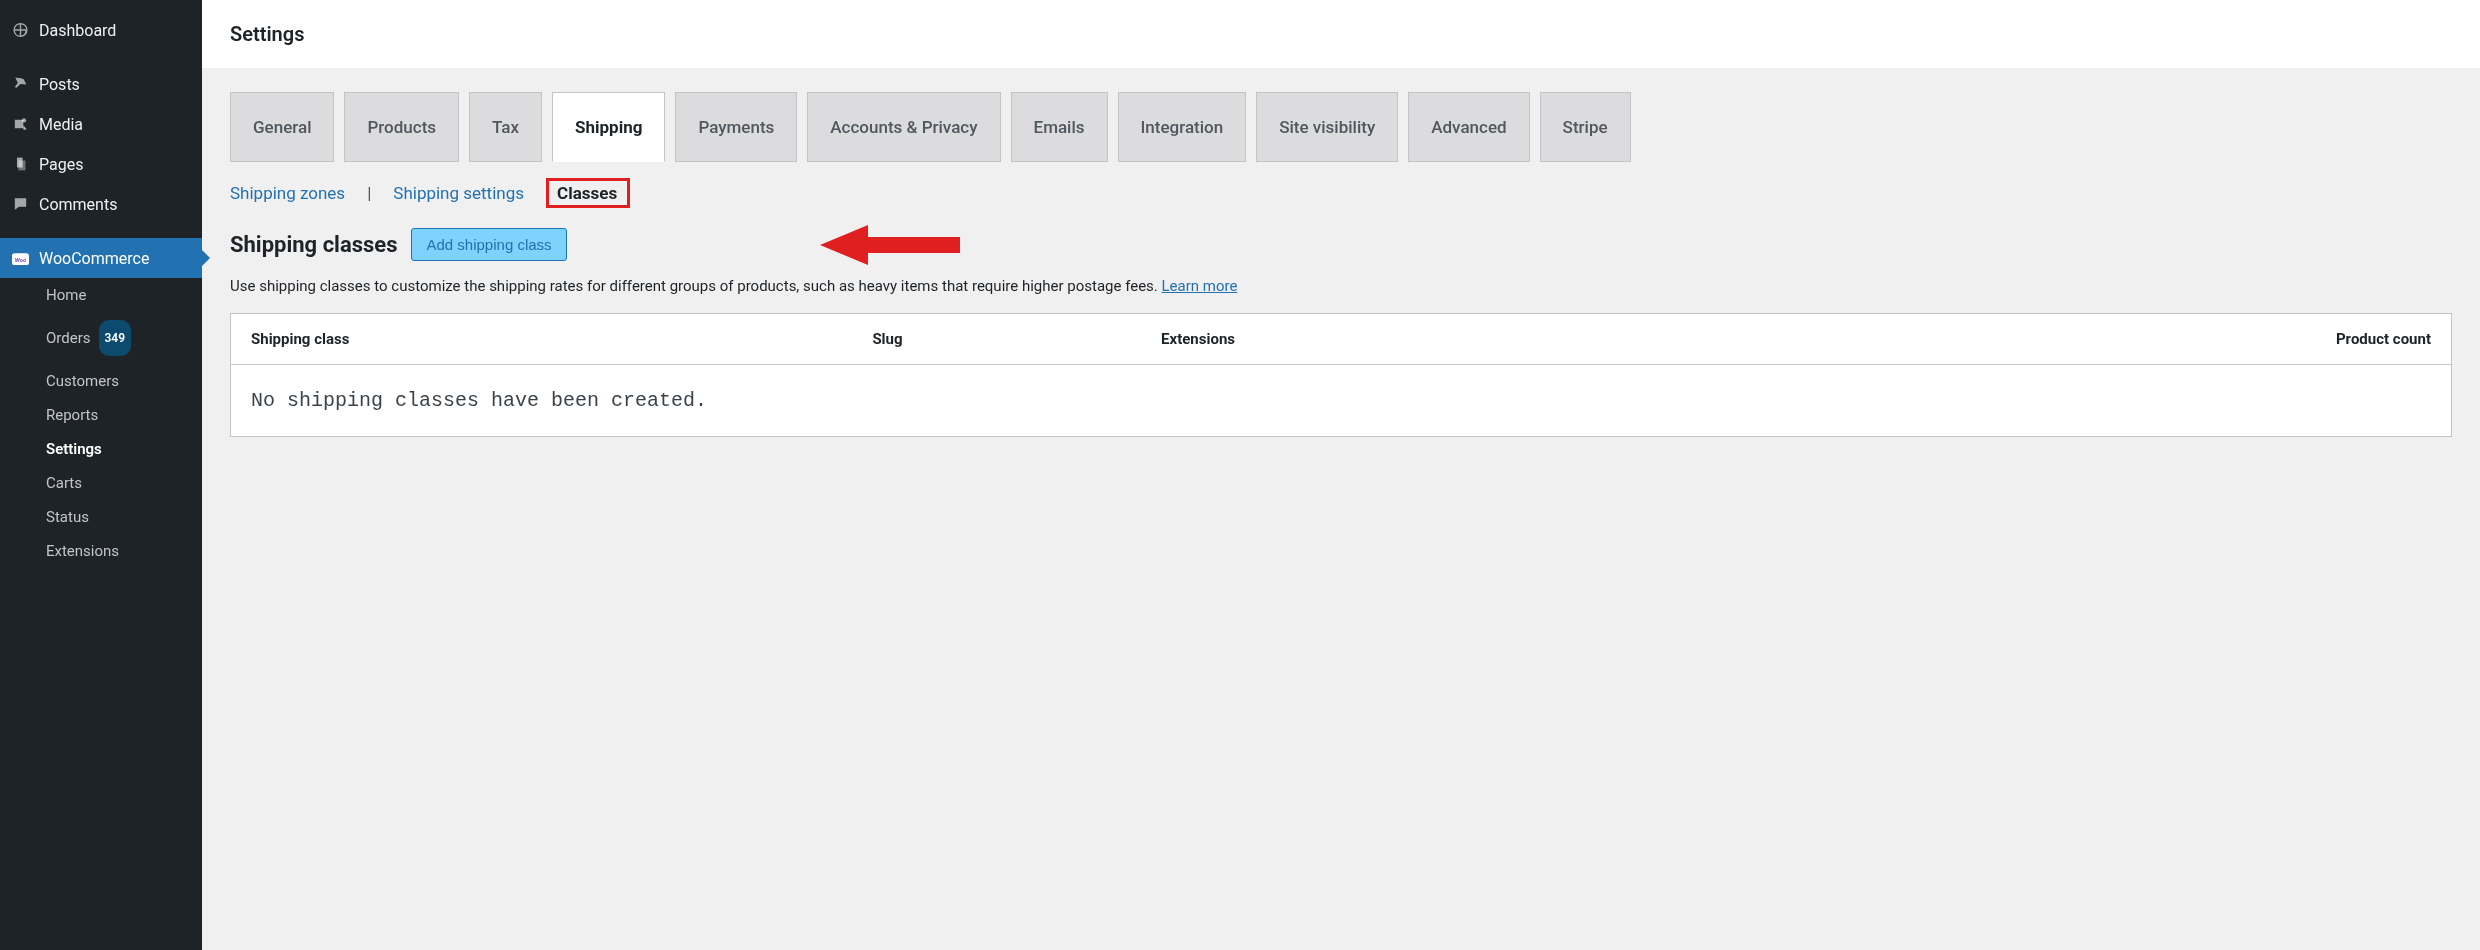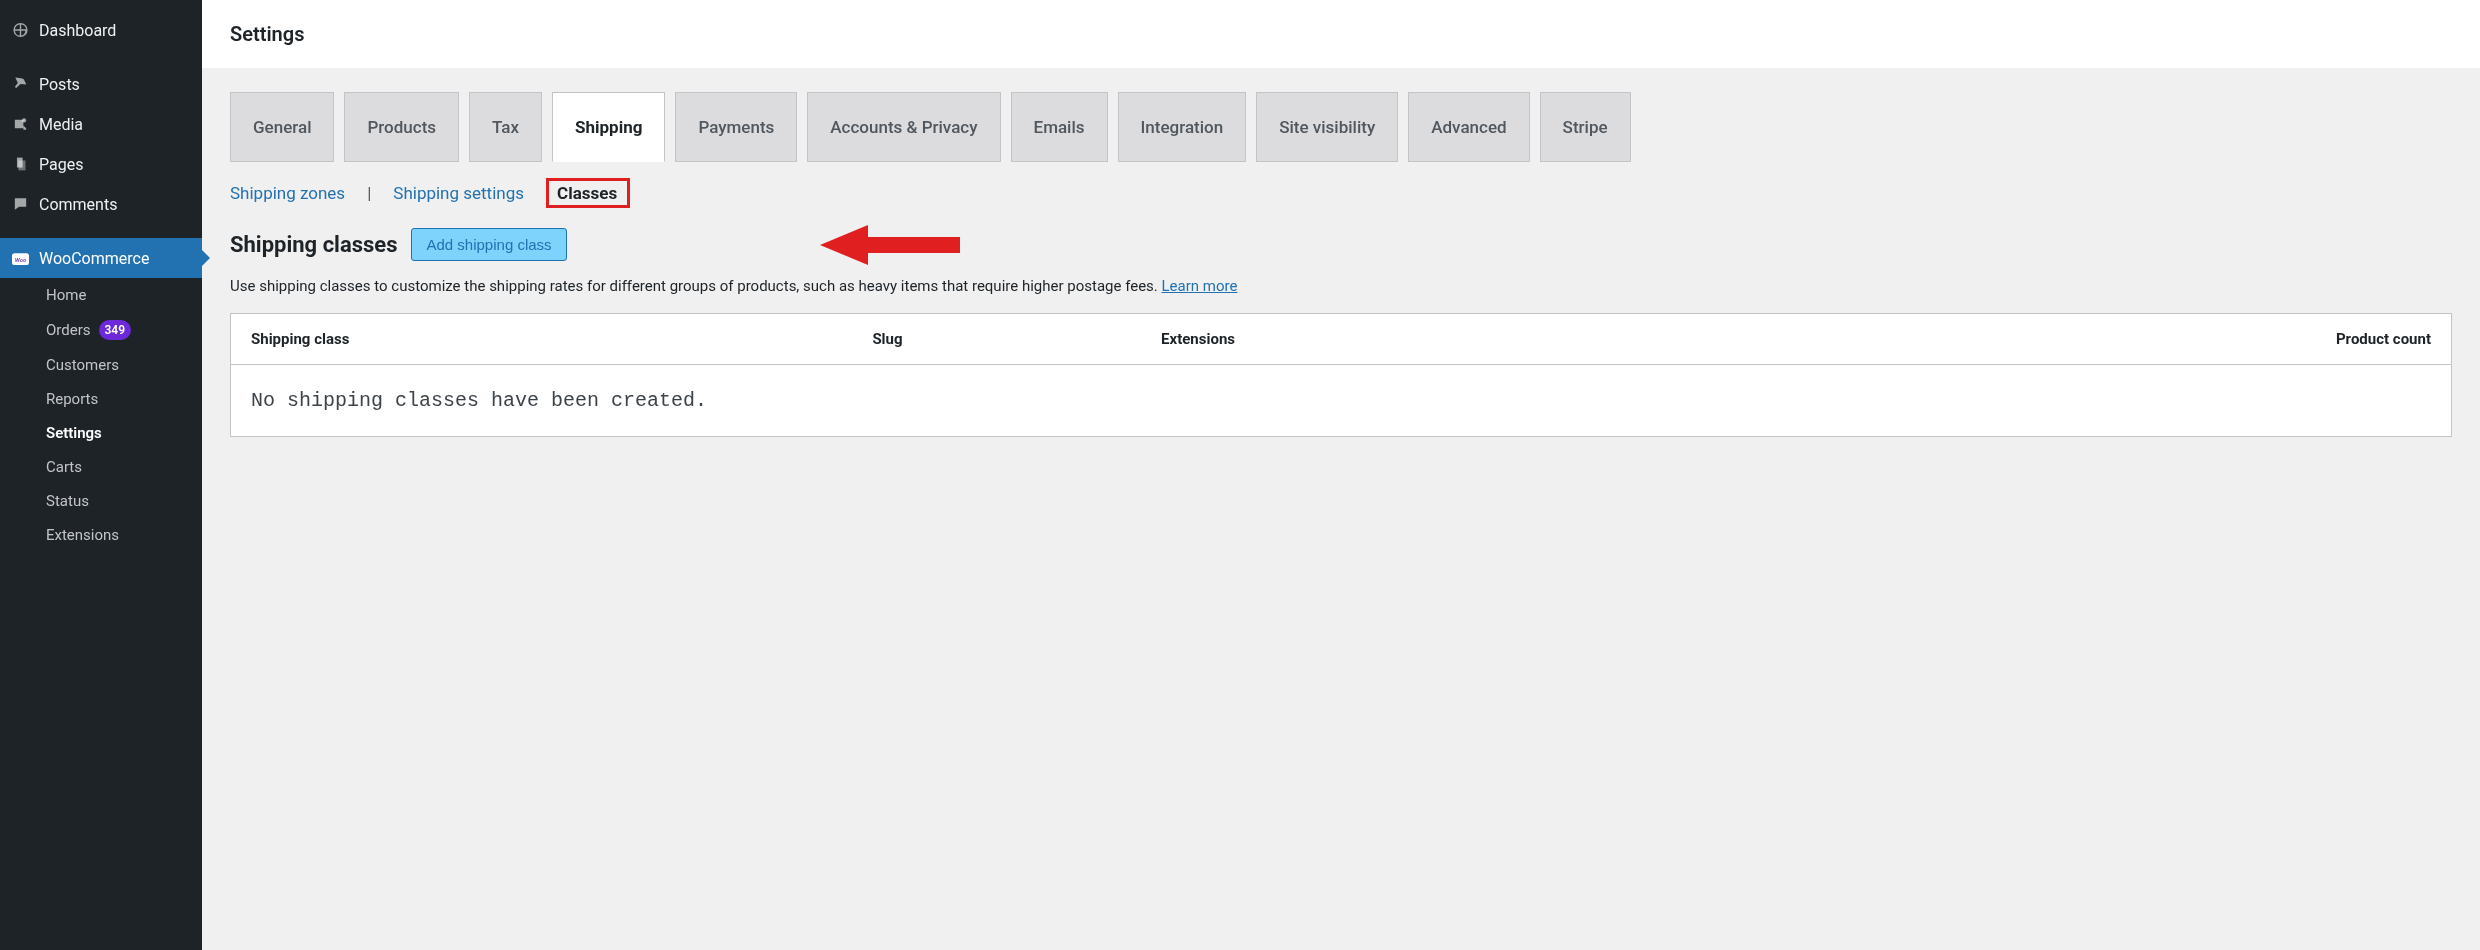--- a/index.html
+++ b/index.html
@@ -66,23 +66,23 @@
     }
     .sidebar-sub.bold {
       color: #fff;
       font-weight: 600;
     }
     .badge {
       display: inline-flex;
       align-items: center;
       justify-content: center;
       min-width: 26px;
-      height: 20px;
+      height: 36px;
       padding: 0 6px;
-      background: #6d28d9;
+      background: #0c4a6e;
       border-radius: 10px;
       color: #fff;
       font-size: 12px;
       font-weight: 600;
     }
     
     .main { flex: 1; overflow: hidden; }
     .topbar {
       background: #fff;
       padding: 22px 28px;

